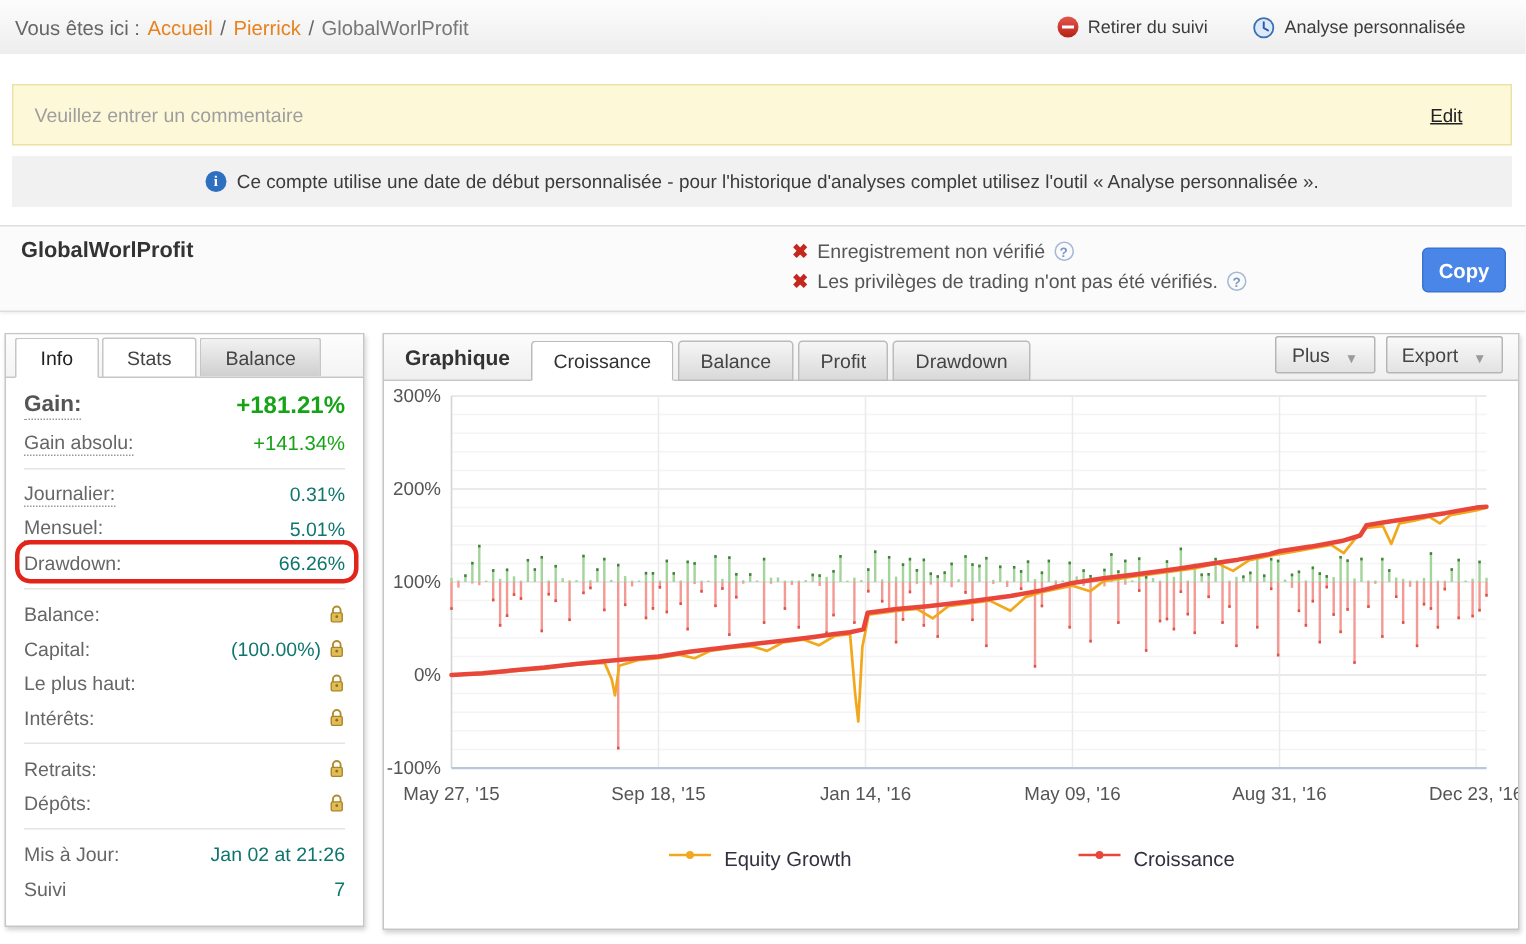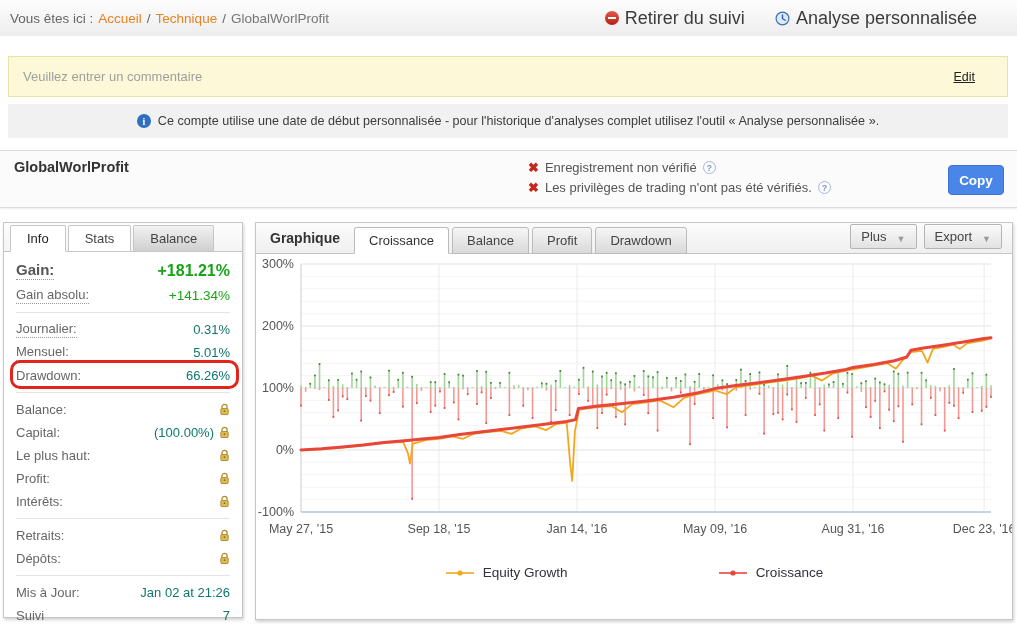--- a/index.html
+++ b/index.html
@@ -10,21 +10,21 @@
     overflow:hidden;
   }
   
   .topbar{position:absolute;top:0;left:0;right:0;height:36px;
     background:linear-gradient(#fdfdfd,#ededed);
     display:flex;align-items:center;padding:0 40px 0 10px;}
   .crumbs{display:flex;align-items:center;gap:5px;font-size:13.5px;color:#666;}
   .crumbs a{color:#e8821e;text-decoration:none;cursor:pointer;}
   .crumbs .cur{color:#777;}
   .topactions{margin-left:auto;display:flex;align-items:center;gap:30px;}
-  .topaction{display:flex;align-items:center;gap:6px;color:#3c3c3c;font-size:18px;cursor:pointer;}
+  .topaction{display:flex;align-items:center;gap:6px;color:#3c3c3c;font-size:12px;cursor:pointer;}
   .minus-ic{width:14px;height:14px;border-radius:50%;
     background:linear-gradient(#e4574e,#b51f15);position:relative;flex:0 0 auto;}
   .minus-ic::after{content:"";position:absolute;left:3px;right:3px;top:6px;height:2px;background:#fff;}
   
   .comment{position:absolute;top:56px;left:8px;right:9px;height:41px;
     background:#fdf9d8;border:1px solid #e9e2a9;
     display:flex;align-items:center;padding:0 32px 0 14px;cursor:text;}
   .comment .ph{color:#9e9e9e;font-size:13px;text-align:right;}
   .comment a{margin-left:auto;color:#222;font-size:12.5px;text-decoration:underline;cursor:pointer;}
   
@@ -80,31 +80,31 @@
     background:linear-gradient(#f6f6f6,#d9d9d9);color:#444;font-size:13px;margin-right:3px;
     margin-bottom:-1px;cursor:pointer;}
   .ctab.active{background:#fff;border-bottom-color:#fff;color:#333;}
   .cbtns{margin-left:auto;display:flex;gap:7px;margin-bottom:4px;}
   .cbtn{display:flex;align-items:flex-end;gap:10px;padding:4px 10px;border:1px solid #b5b5b5;
     border-radius:2px;background:linear-gradient(#fafafa,#e2e2e2);color:#444;font-size:13px;cursor:pointer;}
   .cbtn .arr{color:#9a9a9a;font-size:9px;}
   .cplot{position:absolute;top:31px;left:0;right:0;}
   svg text{font-family:"Liberation Sans",sans-serif;}
   .legend{position:absolute;top:342px;left:0;right:0;display:flex;justify-content:center;gap:150px;}
-  .litem{display:flex;align-items:center;gap:8px;color:#31313f;font-size:13.5px;cursor:pointer;}
+  .litem{display:flex;align-items:flex-start;gap:8px;color:#31313f;font-size:13.5px;cursor:pointer;}
 </style>
 </head>
 <body>
 
 <div class="topbar">
   <div class="crumbs">
     <span>Vous êtes ici :</span>
     <a>Accueil</a>
     <span>/</span>
-    <a>Technique</a>
+    <a>Pierrick</a>
     <span>/</span>
     <span class="cur">GlobalWorlProfit</span>
   </div>
   <div class="topactions">
     <div class="topaction">
       <span class="minus-ic"></span>
       <span>Retirer du suivi</span>
     </div>
     <div class="topaction">
       <svg width="15" height="15" viewBox="0 0 15 15">
@@ -191,30 +191,20 @@
           <span>(100.00%)</span>
           <svg class="lock" viewBox="0 0 12 14" width="11" height="13">
             <path d="M3.2 6V4.2a2.8 2.8 0 1 1 5.6 0V6" fill="none" stroke="#b08e2e" stroke-width="1.4"></path>
             <rect x="2" y="6" width="8" height="6.5" rx="1" fill="#e2bd55" stroke="#a8842a"></rect>
             <circle cx="6" cy="8.8" r="1" fill="#8a6d1f"></circle>
           </svg>
         </span>
     </div>
     <div class="prow">
       <span class="plbl">Le plus haut:</span>
-      <span class="pval">
-          <svg class="lock" viewBox="0 0 12 14" width="11" height="13">
-            <path d="M3.2 6V4.2a2.8 2.8 0 1 1 5.6 0V6" fill="none" stroke="#b08e2e" stroke-width="1.4"></path>
-            <rect x="2" y="6" width="8" height="6.5" rx="1" fill="#e2bd55" stroke="#a8842a"></rect>
-            <circle cx="6" cy="8.8" r="1" fill="#8a6d1f"></circle>
-          </svg>
-        </span>
-    </div>
-    <div class="prow">
-      <span class="plbl">Profit:</span>
       <span class="pval">
           <svg class="lock" viewBox="0 0 12 14" width="11" height="13">
             <path d="M3.2 6V4.2a2.8 2.8 0 1 1 5.6 0V6" fill="none" stroke="#b08e2e" stroke-width="1.4"></path>
             <rect x="2" y="6" width="8" height="6.5" rx="1" fill="#e2bd55" stroke="#a8842a"></rect>
             <circle cx="6" cy="8.8" r="1" fill="#8a6d1f"></circle>
           </svg>
         </span>
     </div>
     <div class="prow">
       <span class="plbl">Intérêts:</span>

